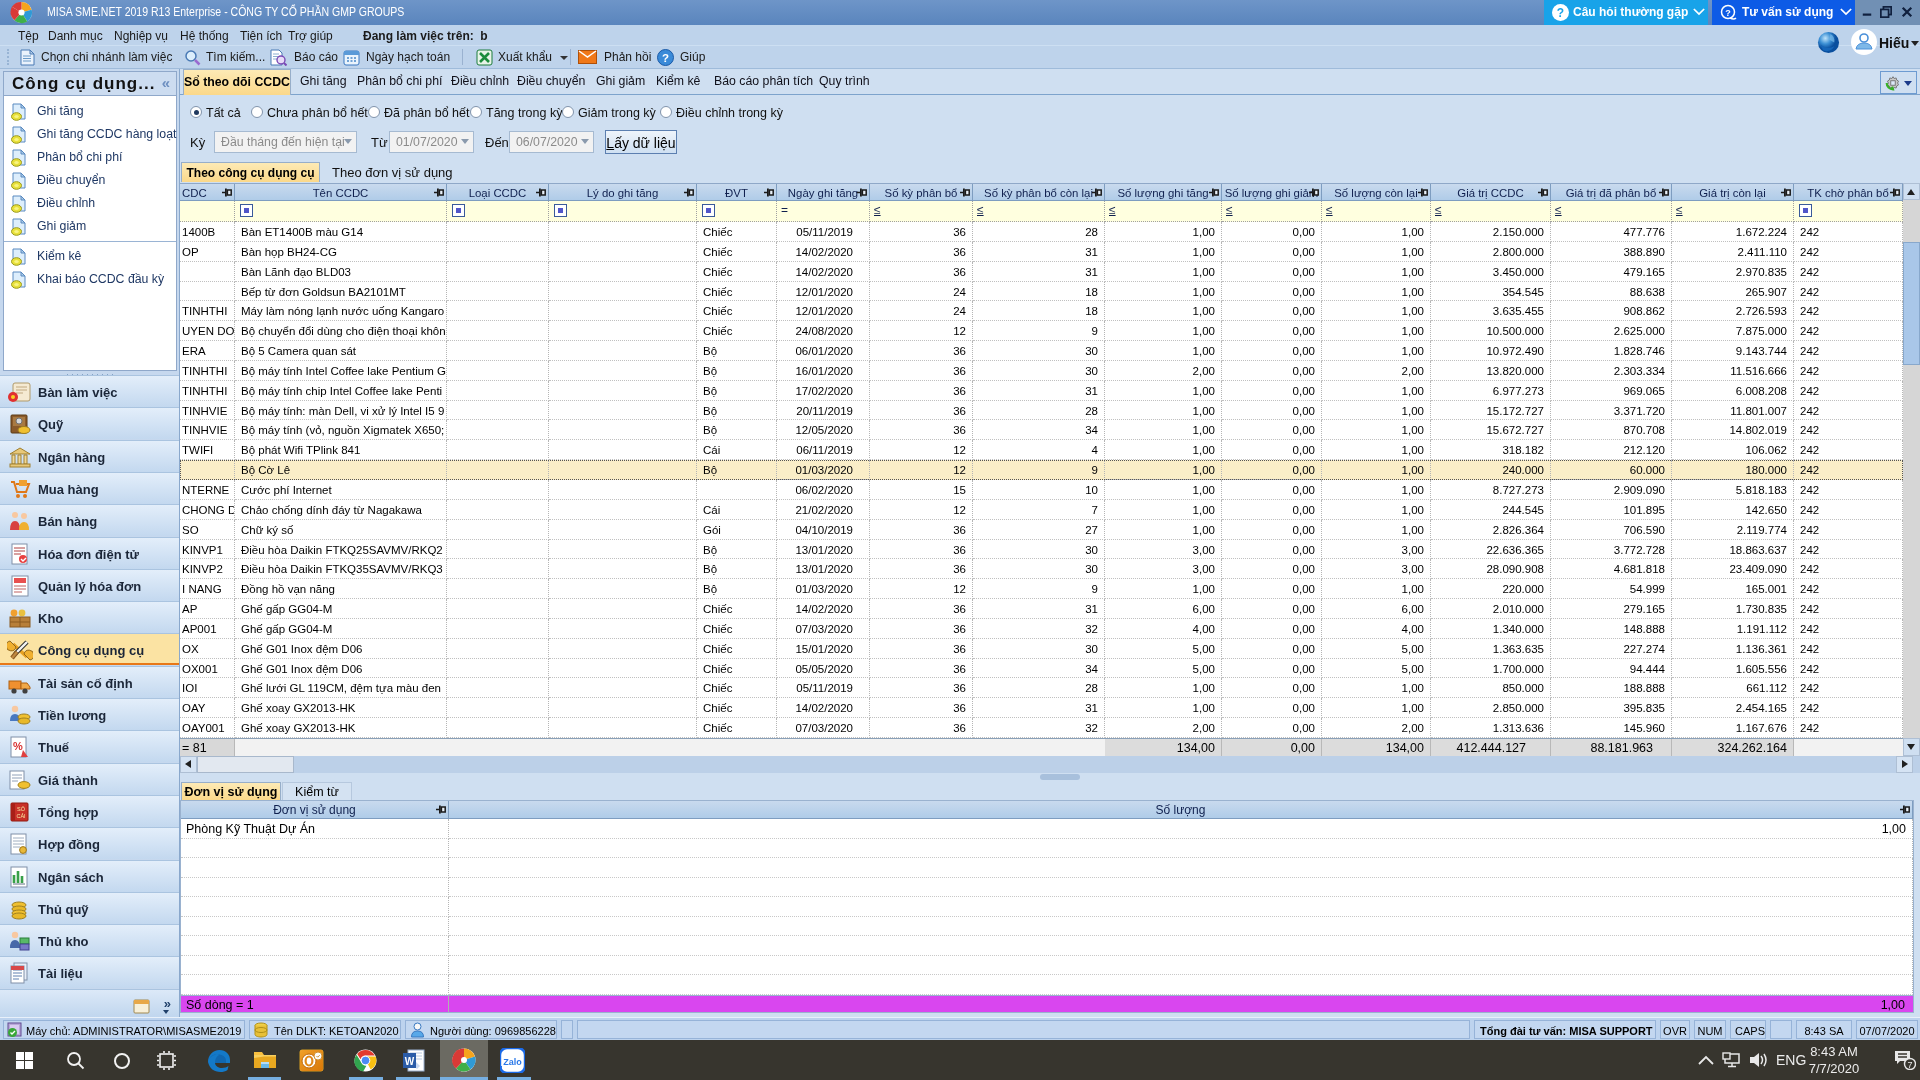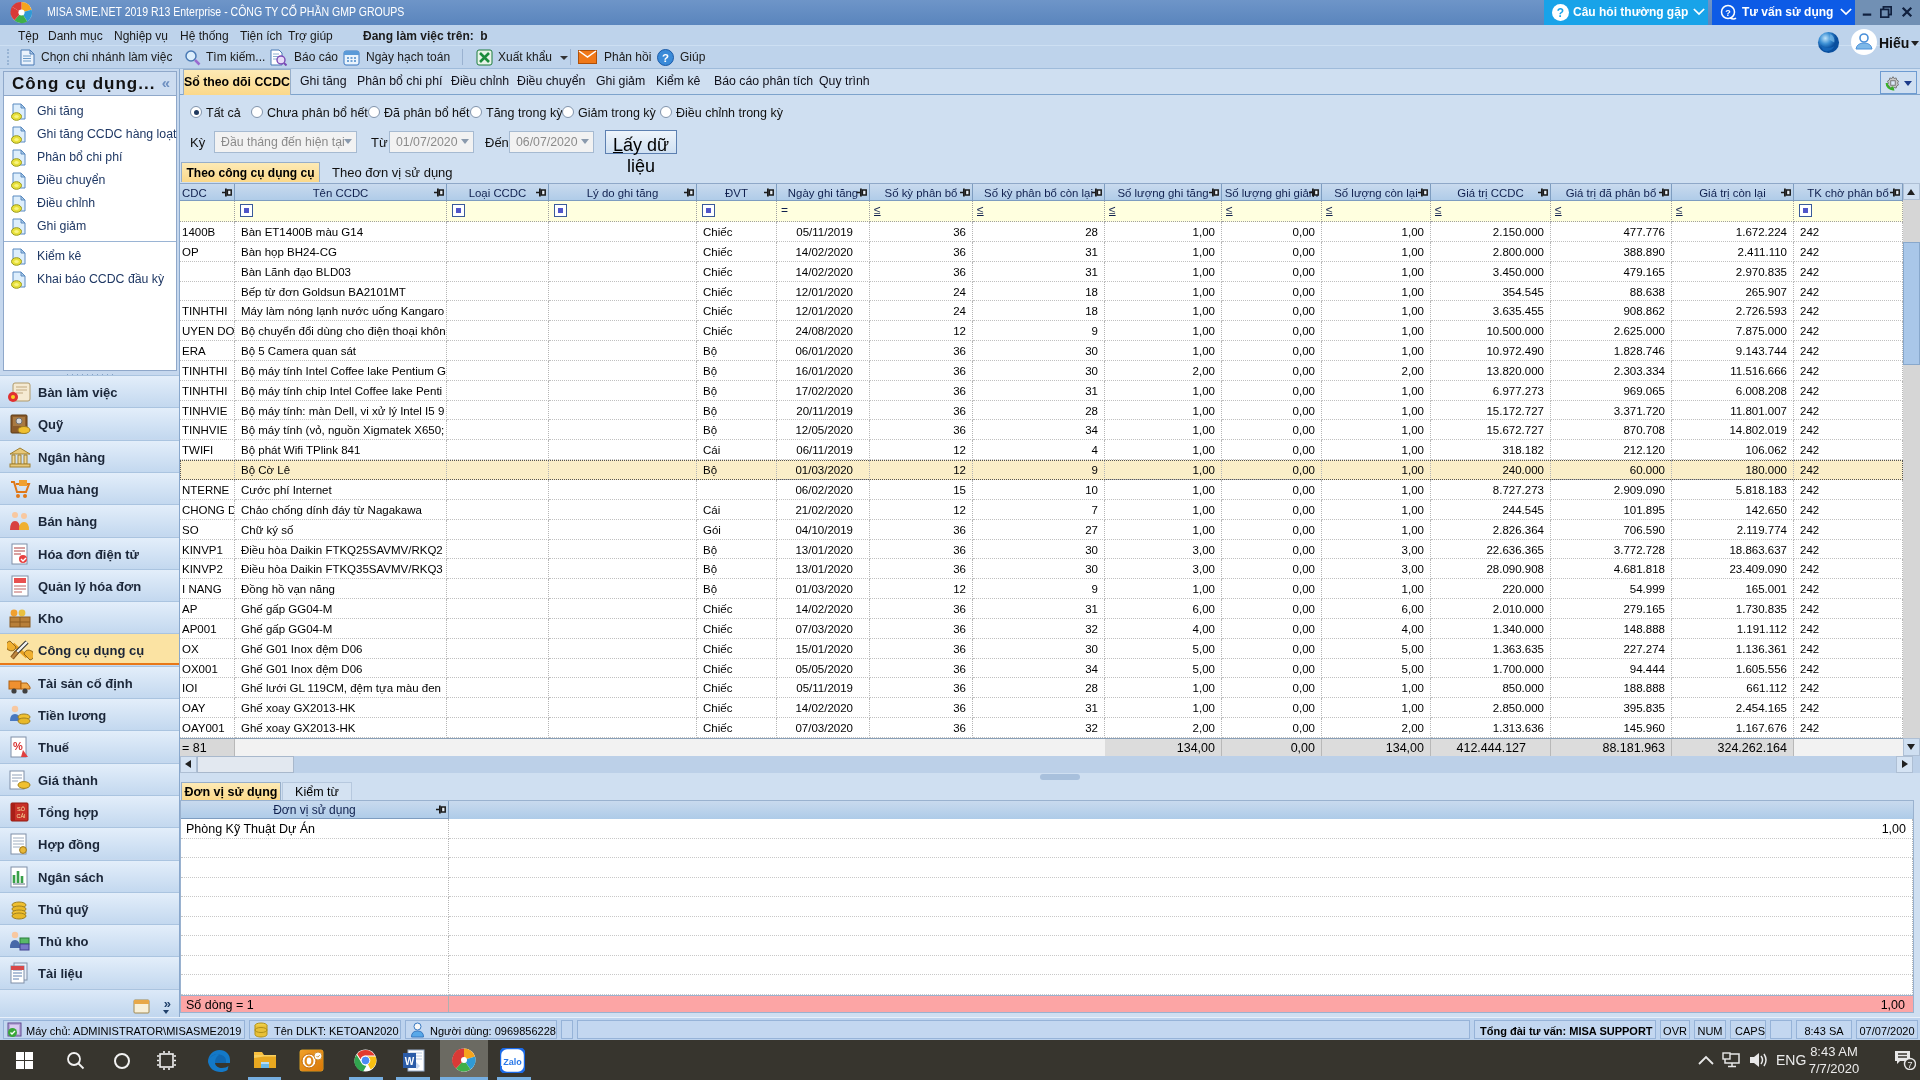--- a/index.html
+++ b/index.html
@@ -33,21 +33,21 @@
 #mtab-sel{left:3px;top:0;width:108px;height:26px;white-space:nowrap;overflow:hidden;background:linear-gradient(#fdeab5,#fbd88a);border:1px solid #97aec9;border-bottom:none;font-weight:bold;text-align:center;}
 #gearbox{left:1700px;top:2px;width:37px;height:23px;border:1px solid #6d9bd1;}
 
 #filterpanel{left:180px;top:96px;width:1740px;height:87px;background:#cfdff1;}
 .radio{position:absolute;top:10px;width:12px;height:12px;border-radius:50%;background:#fff;border:1px solid #8194ac;}
 .radio.on:after{content:"";position:absolute;left:2.5px;top:2.5px;width:5px;height:5px;border-radius:50%;background:#20395e;}
 .rlabel{position:absolute;top:10px;font-size:12.5px;color:#111;white-space:nowrap;}
 .combo{position:absolute;background:#f2f2f2;border:1px solid #a6bad1;color:#8b8b8b;font-size:12.3px;white-space:nowrap;}
 .combo .arr{position:absolute;right:4px;top:7px;width:0;height:0;border-left:4px solid transparent;border-right:4px solid transparent;border-top:5px solid #8a9aad;}
 .flabel{position:absolute;font-size:13px;color:#111;}
-#btn-lay{left:425px;top:34px;width:72px;height:24px;background:linear-gradient(#eef4fb,#cfe0f2);border:1px solid #5c7fb0;font-size:18px;color:#000;text-align:center;padding-top:4px;}
+#btn-lay{left:425px;top:34px;width:72px;height:24px;background:linear-gradient(#eef4fb,#cfe0f2);border:1px solid #5c7fb0;font-size:14px;color:#000;text-align:center;padding-top:4px;}
 .stab{position:absolute;font-size:13px;color:#111;}
 #stab-sel{left:1px;top:66px;width:139px;height:20px;background:linear-gradient(#fdeab5,#fbd88a);border:1px solid #97aec9;border-bottom:none;font-weight:bold;text-align:center;padding-top:3px;}
 
 #grid{left:180px;top:183px;width:1723px;height:573px;background:#fff;border-top:1px solid #8fa8c8;}
 .ghead{display:flex;height:17px;background:linear-gradient(#c9daee,#aecbe8);}
 .ghead .hc{flex:0 0 auto;position:relative;border-right:1px solid #7e9dc0;border-bottom:1px solid #7e9dc0;color:#10204e;text-align:center;padding-top:2.5px;overflow:hidden;white-space:nowrap;font-size:11.4px;}
 .pin{position:absolute;right:2px;top:3px;}
 .gfilter{display:flex;height:21px;background:#ffffdf;}
 .gfilter .fc{flex:0 0 auto;position:relative;border-right:1px dotted #a0a0a0;border-bottom:1px dotted #a0a0a0;overflow:hidden;}
 .fbox{position:absolute;left:5px;top:3px;width:13px;height:13px;background:#fff;border:1px solid #3a5a9a;}
@@ -68,21 +68,21 @@
 #splitband{left:180px;top:773px;width:1740px;height:8px;background:#cfdff1;}
 
 #btabs{left:180px;top:781px;width:1740px;height:19px;background:#cfdff1;}
 #btab-sel{position:absolute;left:1px;top:1px;width:100px;height:18px;background:linear-gradient(#fdeab5,#fbd88a);border:1px solid #97aec9;border-bottom:none;font-weight:bold;font-size:12.5px;text-align:center;padding-top:2px;}
 #btab2{position:absolute;left:102px;top:1px;width:70px;height:18px;border:1px solid #b6c8de;border-bottom:none;font-size:12.5px;text-align:center;padding-top:2px;background:#d4e2f2;}
 #bgrid{left:180px;top:800px;width:1734px;height:195px;background:#fff;border:1px solid #9ab2cf;border-bottom:none;}
 #bghead{display:flex;height:18px;background:linear-gradient(#c9daee,#aecbe8);}
 #bghead .hc{flex:0 0 auto;position:relative;border-right:1px solid #7e9dc0;border-bottom:1px solid #7e9dc0;color:#10204e;text-align:center;padding-top:2px;}
 .brow{display:flex;height:19.55px;}
 .brow .c{flex:0 0 auto;border-right:1px dotted #b5b5b5;border-bottom:1px dotted #c8c8c8;font-size:12.5px;padding-top:3px;}
-#bsum{left:180px;top:995px;width:1734px;height:18px;background:#fca5a5;border:1px solid #9ab2cf;display:flex;justify-content:center;}
+#bsum{left:180px;top:995px;width:1734px;height:18px;background:#d946ef;border:1px solid #9ab2cf;display:flex;justify-content:center;}
 
 #statusbar{left:0;top:1017px;width:1920px;height:23px;background:#bdd3ee;border-top:1px solid #e8f0fa;}
 .ssec{position:absolute;top:2px;height:19px;background:#c3d7f0;border:1px solid #96b3d8;font-size:11px;color:#000;padding-top:4px;white-space:nowrap;overflow:hidden;}
 
 #taskbar{left:0;top:1040px;width:1920px;height:40px;background:#37352e;}
 .uline{position:absolute;top:37px;height:3px;background:#76aee0;}
 .traytxt{position:absolute;color:#ececec;font-size:14px;}
 </style></head><body>
 
 <div id="titlebar" class="abs"></div>
@@ -1083,21 +1083,21 @@
 <div class="sc" style="width:102px;background:#f2f2f2;text-align:left;padding-left:0px;border-right:none;"></div>
 <div class="sc" style="width:148px;background:#f2f2f2;text-align:left;padding-left:0px;border-right:none;"></div>
 <div class="sc" style="width:80px;background:#f2f2f2;text-align:left;padding-left:0px;border-right:none;"></div>
 <div class="sc" style="width:93px;background:#f2f2f2;text-align:left;padding-left:0px;border-right:none;"></div>
 <div class="sc" style="width:103px;background:#f2f2f2;text-align:left;padding-left:0px;border-right:none;"></div>
 <div class="sc" style="width:132px;background:#f2f2f2;text-align:left;padding-left:0px;border-right:none;"></div>
 <div class="sc" style="width:117px;background:#dcdcdc;text-align:right;padding-right:6px;">134,00</div>
 <div class="sc" style="width:100px;background:#dcdcdc;text-align:right;padding-right:6px;">0,00</div>
 <div class="sc" style="width:109px;background:#dcdcdc;text-align:right;padding-right:6px;">134,00</div>
 <div class="sc" style="width:120px;background:#dcdcdc;text-align:right;padding-right:24px;">412.444.127</div>
-<div class="sc" style="width:121px;background:#dcdcdc;text-align:right;padding-right:6px;">88.181.963</div>
+<div class="sc" style="width:121px;background:#dcdcdc;text-align:right;padding-right:18px;">88.181.963</div>
 <div class="sc" style="width:122px;background:#dcdcdc;text-align:right;padding-right:6px;">324.262.164</div>
 <div class="sc" style="width:109px;background:#f2f2f2;text-align:left;padding-left:0px;border-right:none;"></div>
 </div>
 <div id="vscroll" class="abs">
 <div style="position:absolute;left:0;top:0;width:17px;height:17px;background:#cfdff1;border:1px solid #aebfd4"></div>
 <div style="position:absolute;left:4px;top:6px;width:0;height:0;border-left:4.5px solid transparent;border-right:4.5px solid transparent;border-bottom:6px solid #202020"></div>
 <div style="position:absolute;left:0;top:59px;width:17px;height:123px;background:#a9c7e9;border:1px solid #88a8cc"></div>
 <div style="position:absolute;left:0;top:555px;width:17px;height:18px;background:#cfdff1;border:1px solid #aebfd4"></div>
 <div style="position:absolute;left:4px;top:561px;width:0;height:0;border-left:4.5px solid transparent;border-right:4.5px solid transparent;border-top:6px solid #202020"></div>
 </div>
@@ -1111,20 +1111,25 @@
 <div id="splitband" class="abs">
     <div style="position:absolute;left:860px;top:1px;width:40px;height:6px;background:#a8c0dc;border-radius:3px"></div>
   </div>
 <div id="btabs" class="abs">
     <div id="btab-sel">Đơn vị sử dụng</div>
     <div id="btab2">Kiểm từ</div>
   </div>
 <div id="bgrid" class="abs">
 <div id="bghead">
 <div class="hc" style="width:268px">Đơn vị sử dụng<svg class="pin" width="10" height="11" viewBox="0 0 10 11">
+          <path d="M0 5.5H3.2" stroke="#1a1a1a" stroke-width="1.5" fill="none"></path>
+          <path d="M3.9 1.6V9.4" stroke="#1a1a1a" stroke-width="1.8" fill="none"></path>
+          <rect x="5.4" y="3" width="3.8" height="5" fill="#e8f0f8" stroke="#1a1a1a" stroke-width="1.5"></rect>
+        </svg></div>
+<div class="hc" style="width:1464px">Số lượng<svg class="pin" width="10" height="11" viewBox="0 0 10 11">
           <path d="M0 5.5H3.2" stroke="#1a1a1a" stroke-width="1.5" fill="none"></path>
           <path d="M3.9 1.6V9.4" stroke="#1a1a1a" stroke-width="1.8" fill="none"></path>
           <rect x="5.4" y="3" width="3.8" height="5" fill="#e8f0f8" stroke="#1a1a1a" stroke-width="1.5"></rect>
         </svg></div>
 </div>
 <div class="brow">
       <div class="c" style="width:268px;padding-left:5px">Phòng Kỹ Thuật Dự Án</div>
       <div class="c num" style="width:1464px">1,00</div>
     </div>
 <div class="brow">

